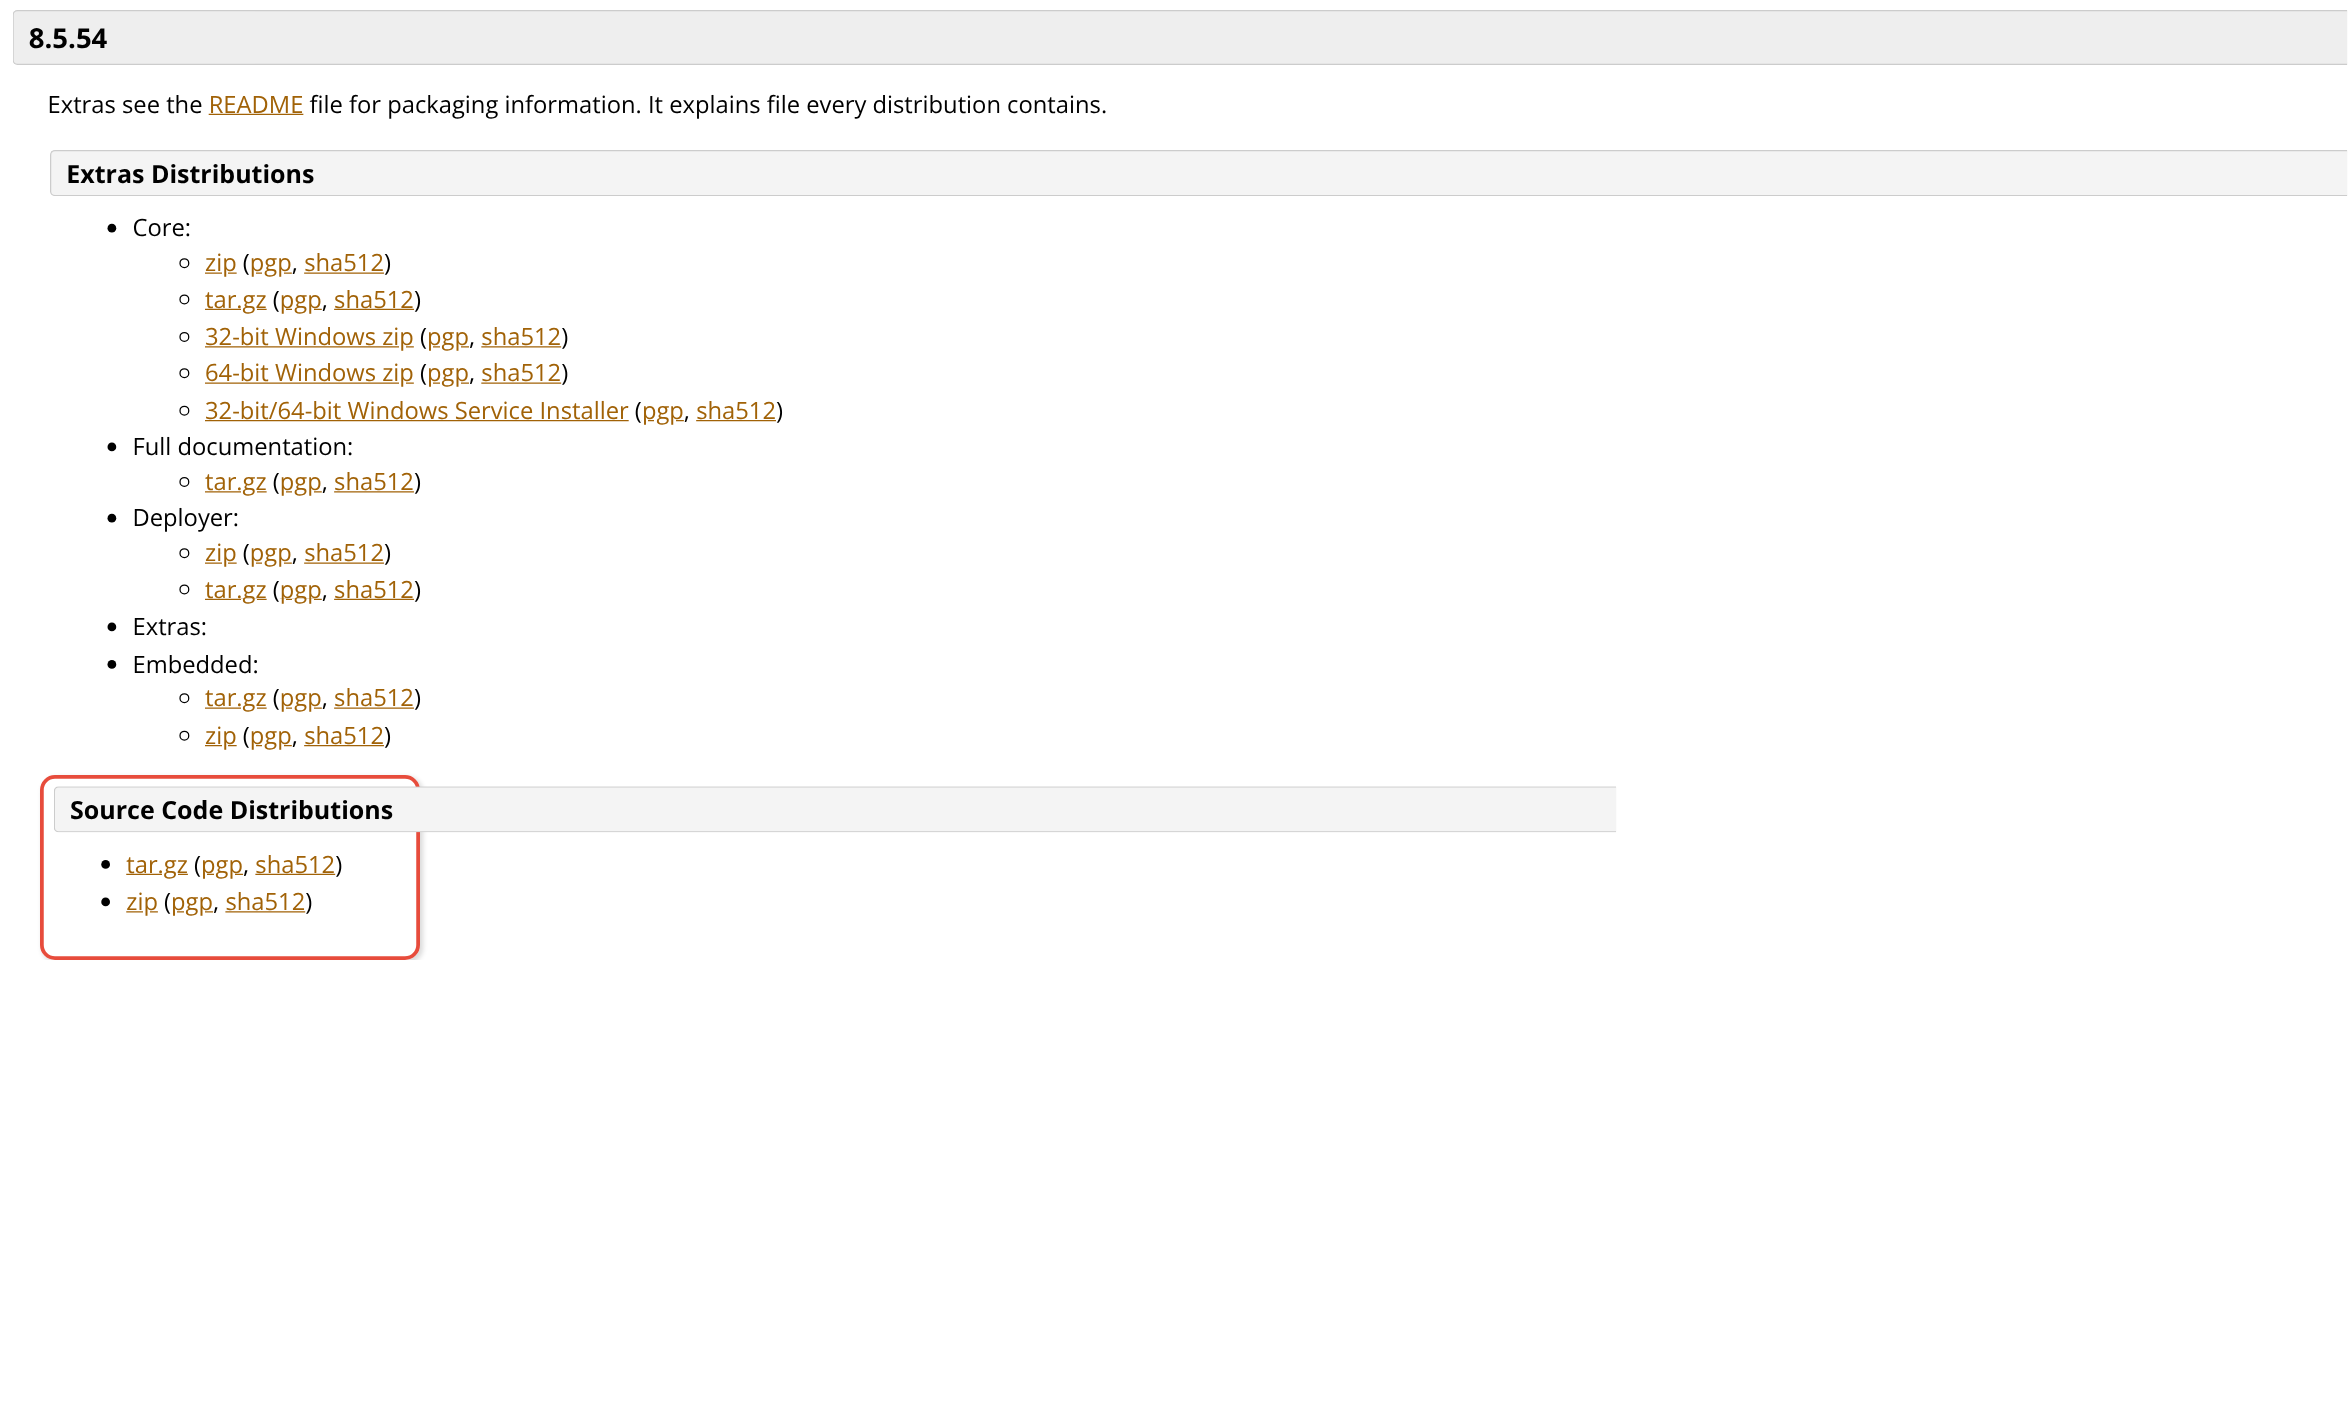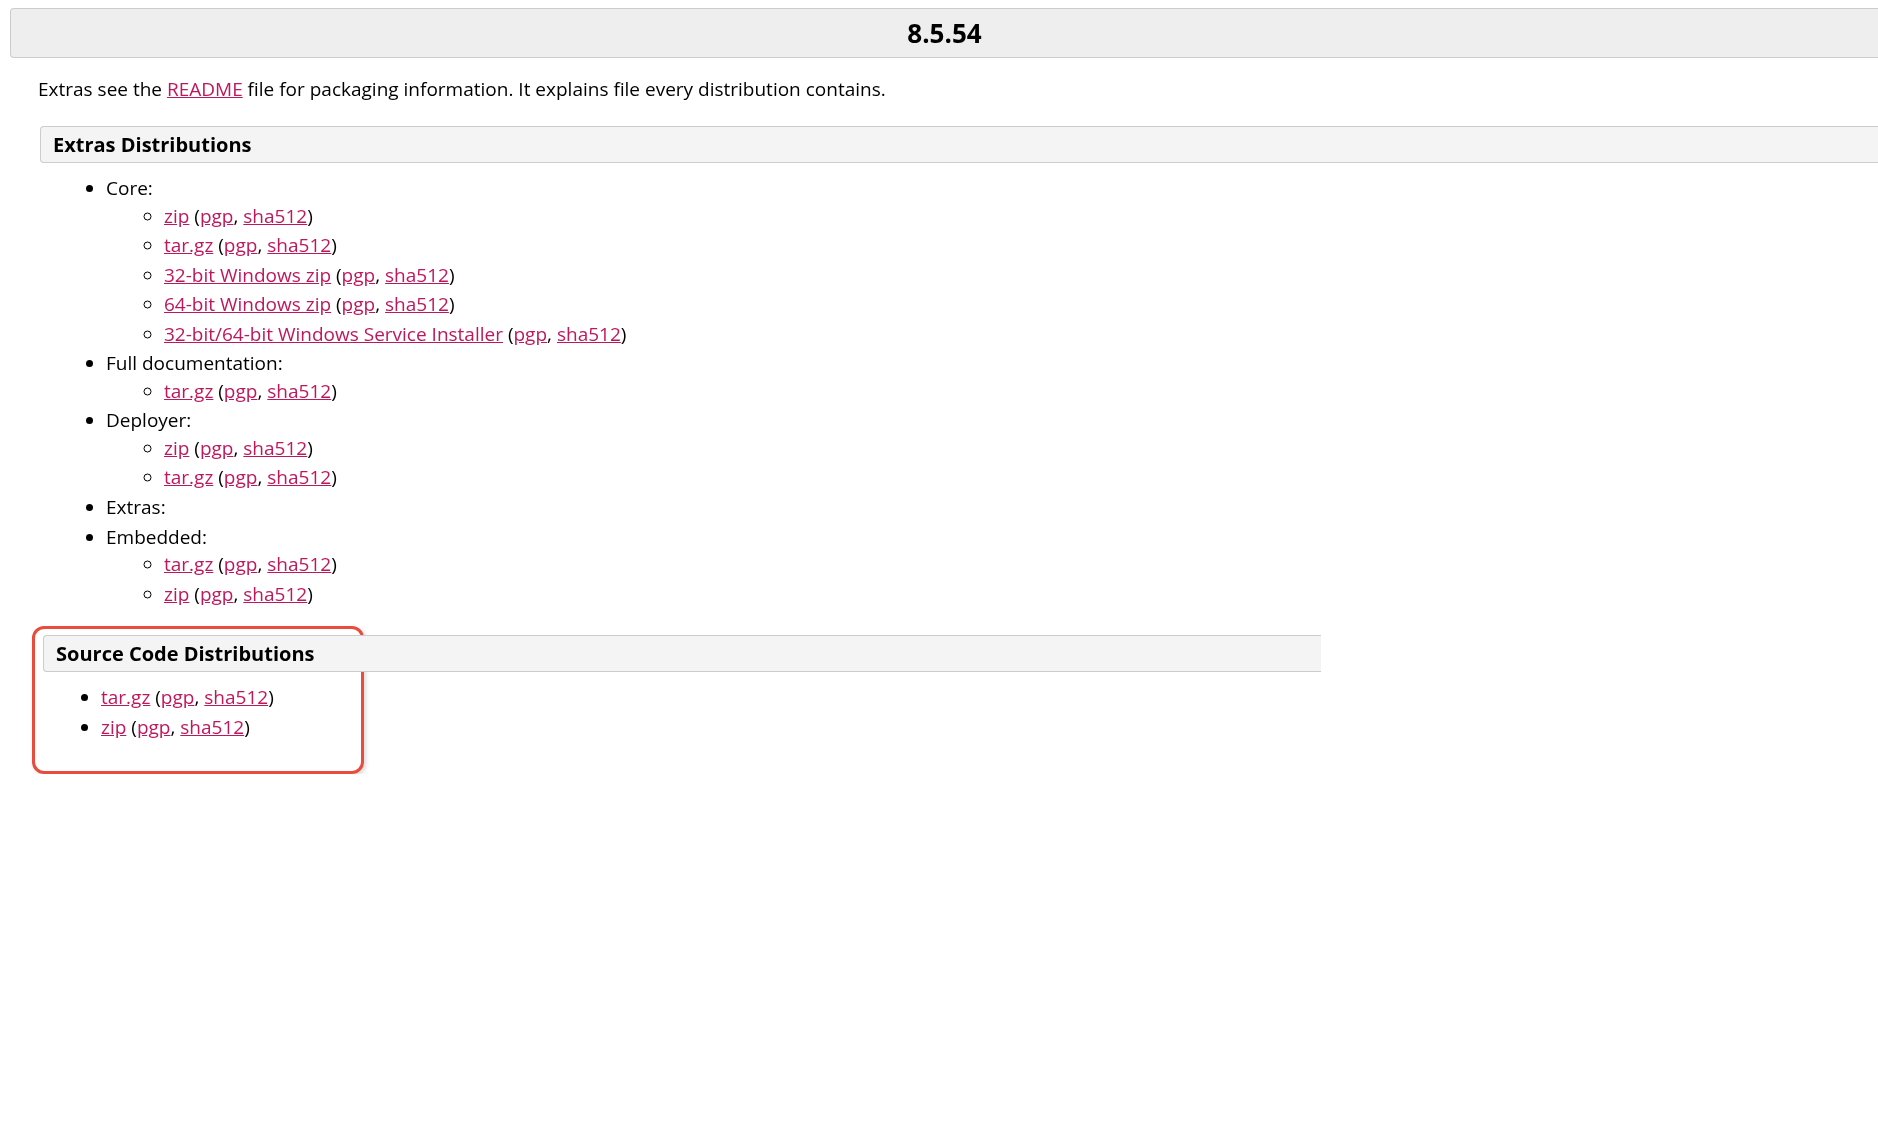--- a/index.html
+++ b/index.html
@@ -19,30 +19,29 @@
     }
     .version-header {
       background: #eeeeee;
       border: 1px solid #cccccc;
       border-radius: 4px 0 0 4px;
       border-right: none;
       padding: 6px 12px;
       margin-top: 8px;
       margin-bottom: 18px;
       font-weight: 700;
-      font-size: 26px;
-      text-align: center;
+      font-size: 22px;
     }
     .intro {
       padding-left: 28px;
       margin-bottom: 24px;
       font-size: 19px;
     }
     a {
-      color: #be185d;
+      color: #a16207;
     }
     .section-header {
       background: #f4f4f4;
       border: 1px solid #cccccc;
       border-right: none;
       border-radius: 4px 0 0 4px;
       padding: 4px 12px;
       font-weight: 700;
       font-size: 20px;
       margin-left: 30px;
@@ -63,21 +62,21 @@
       line-height: 1.45;
     }
     .top-list {
       margin-left: 50px;
     }
     .highlight-box {
       border: 3px solid #e74c3c;
       border-radius: 12px;
       margin-left: 22px;
       margin-right: auto;
-      width: 332px;
+      width: 304px;
       padding: 6px 0 12px 0;
       box-shadow: 2px 2px 4px rgba(0,0,0,0.15);
       position: relative;
     }
     .highlight-box .section-header {
       margin-left: 8px;
       margin-right: -960px;
     }
     .highlight-box ul.src-list {
       padding-left: 46px;

